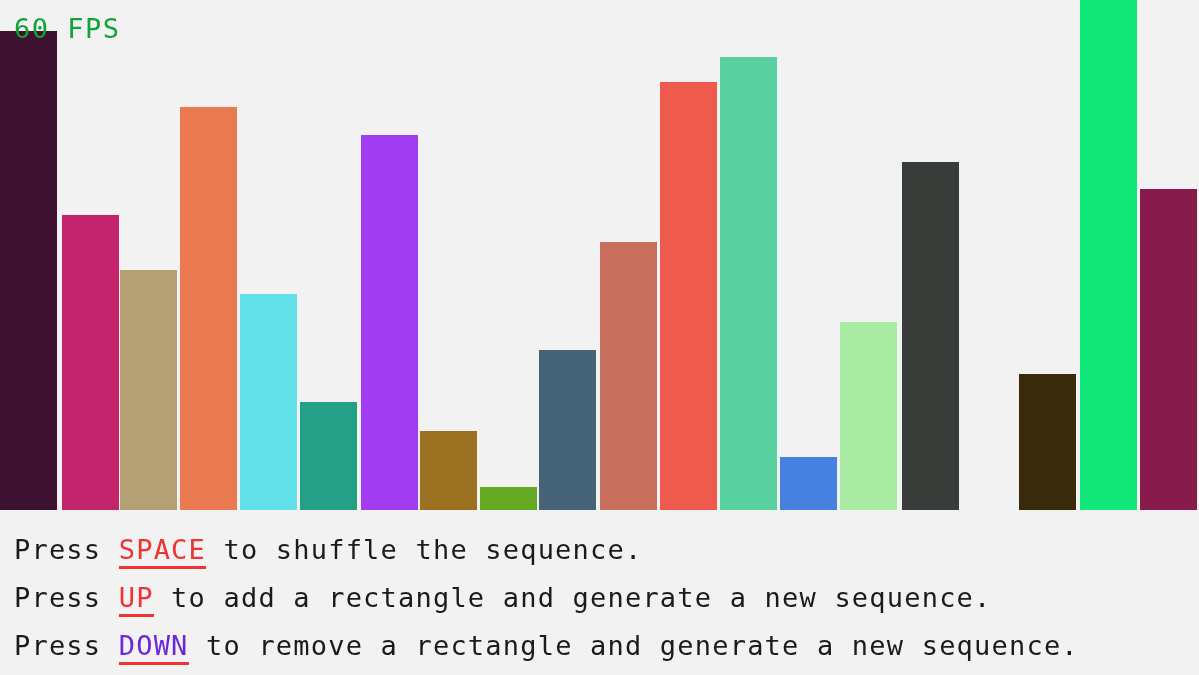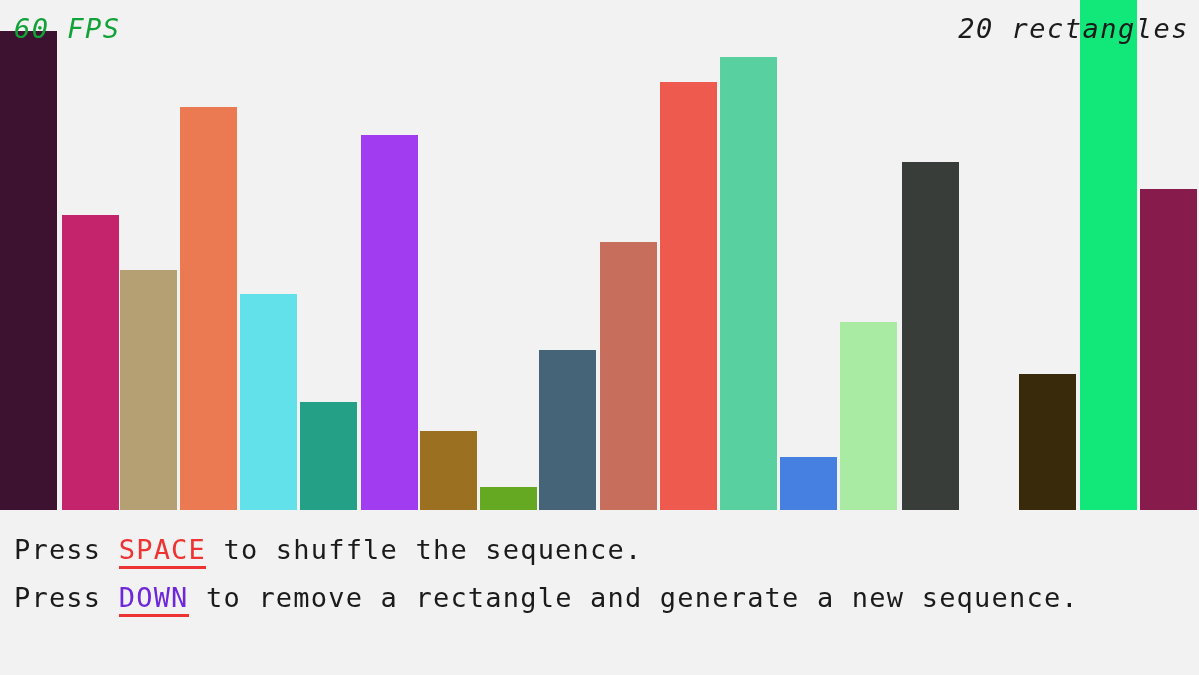--- a/index.html
+++ b/index.html
@@ -30,21 +30,20 @@
 
   
   .hud{
     position:absolute;
     font-family:"DejaVu Sans Mono", monospace;
     font-size:27px;
     letter-spacing:1.5px;
     font-weight:400;
     white-space:nowrap;
     line-height:1;
-    font-style:italic;
   }
   #fps{
     left:14px; top:15px;
     color:#12a338;
     z-index:40;
   }
   #count{
     right:10px; top:15px;
     color:#1b1b1b;
     z-index:40;
@@ -93,20 +92,20 @@
       <div class="bar" style="left: 720px; width: 57px; height: 453px; background: rgb(88, 208, 160);"></div>
       <div class="bar" style="left: 780px; width: 57px; height: 53px; background: rgb(70, 128, 224);"></div>
       <div class="bar" style="left: 840px; width: 57px; height: 188px; background: rgb(169, 235, 162);"></div>
       <div class="bar" style="left: 902px; width: 57px; height: 348px; background: rgb(56, 61, 58);"></div>
       <div class="bar" style="left: 1019px; width: 57px; height: 136px; background: rgb(58, 42, 12);"></div>
       <div class="bar" style="left: 1080px; width: 57px; height: 510px; background: rgb(18, 232, 121);"></div>
       <div class="bar" style="left: 1140px; width: 57px; height: 321px; background: rgb(134, 27, 76);"></div>
     </div>
 
   <div class="hud" id="fps">60 FPS</div>
-  <div class="hud" id="count">20 rectangles</div>
 
   <div id="instructions">
       <div class="line"><span>Press </span><span class="key" style="color: rgb(238, 51, 51); border-bottom-color: rgb(238, 51, 51);">SPACE</span><span> to shuffle the sequence.</span></div>
+      <div class="line"><span>Press </span><span class="key" style="color: rgb(238, 51, 51); border-bottom-color: rgb(238, 51, 51);">UP</span><span> to add a rectangle and generate a new sequence.</span></div>
       <div class="line"><span>Press </span><span class="key" style="color: #6d28d9; border-bottom-color: rgb(238, 51, 51);">DOWN</span><span> to remove a rectangle and generate a new sequence.</span></div>
     </div>
 
 </div>
 
 </body></html>

